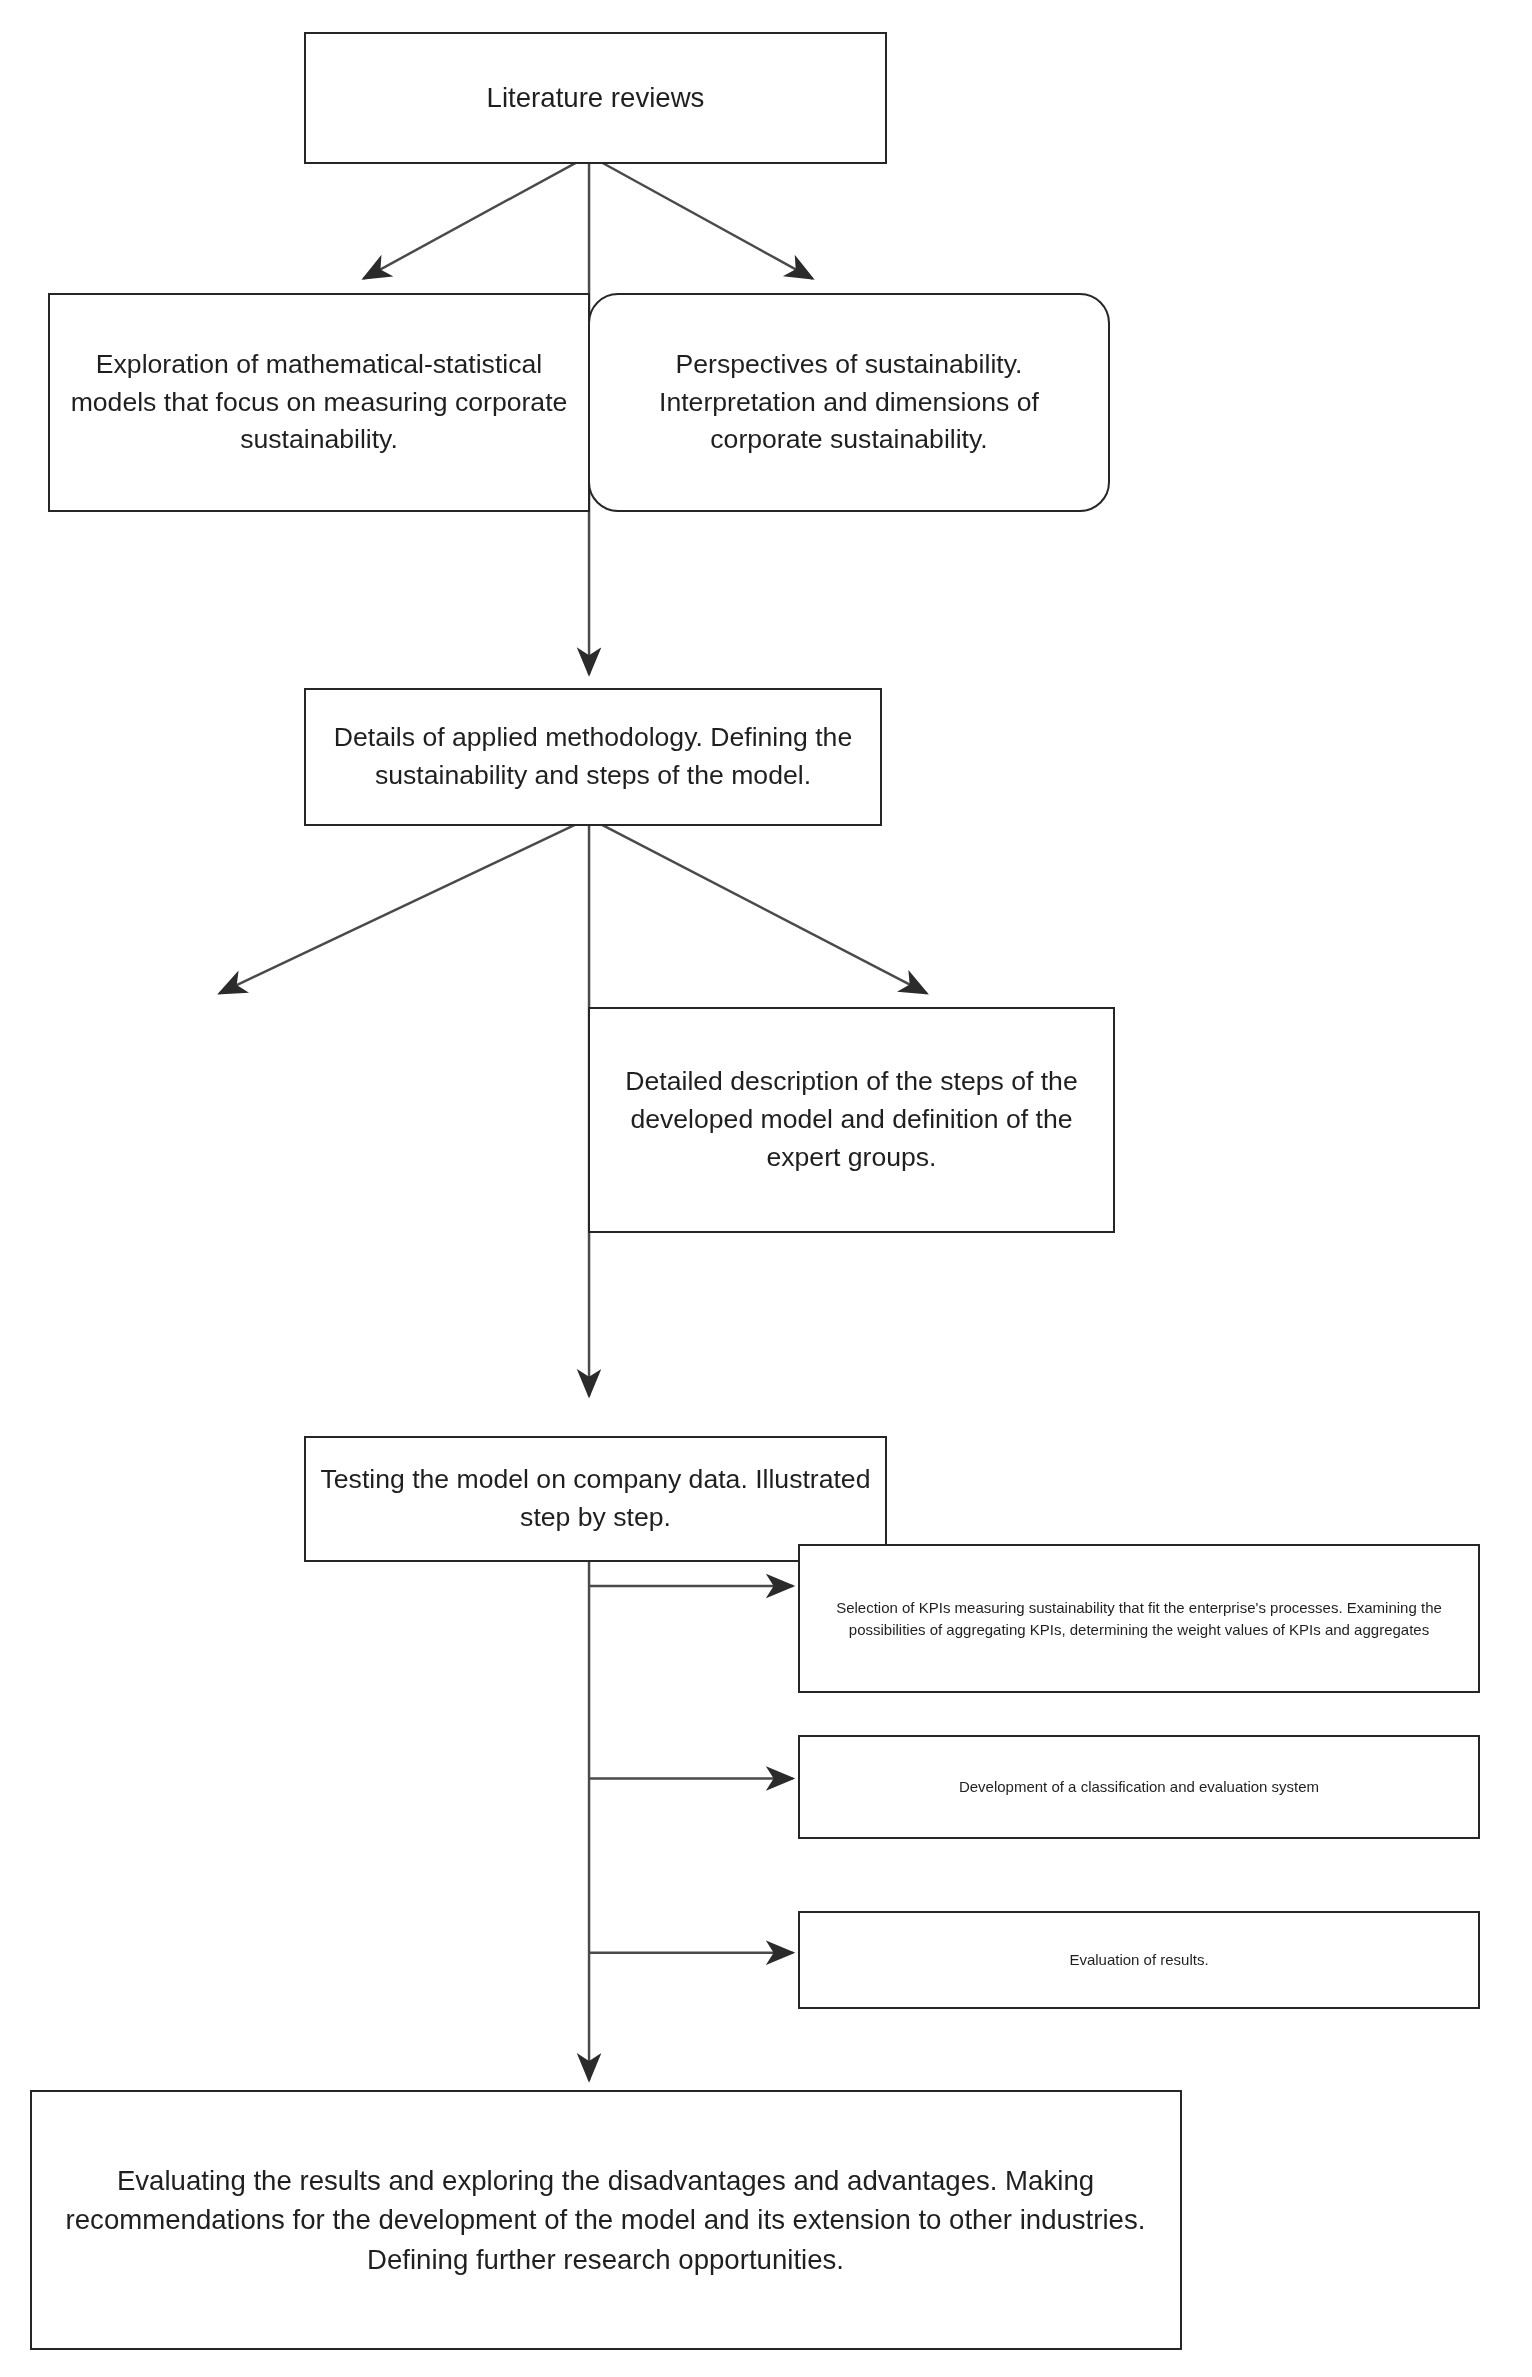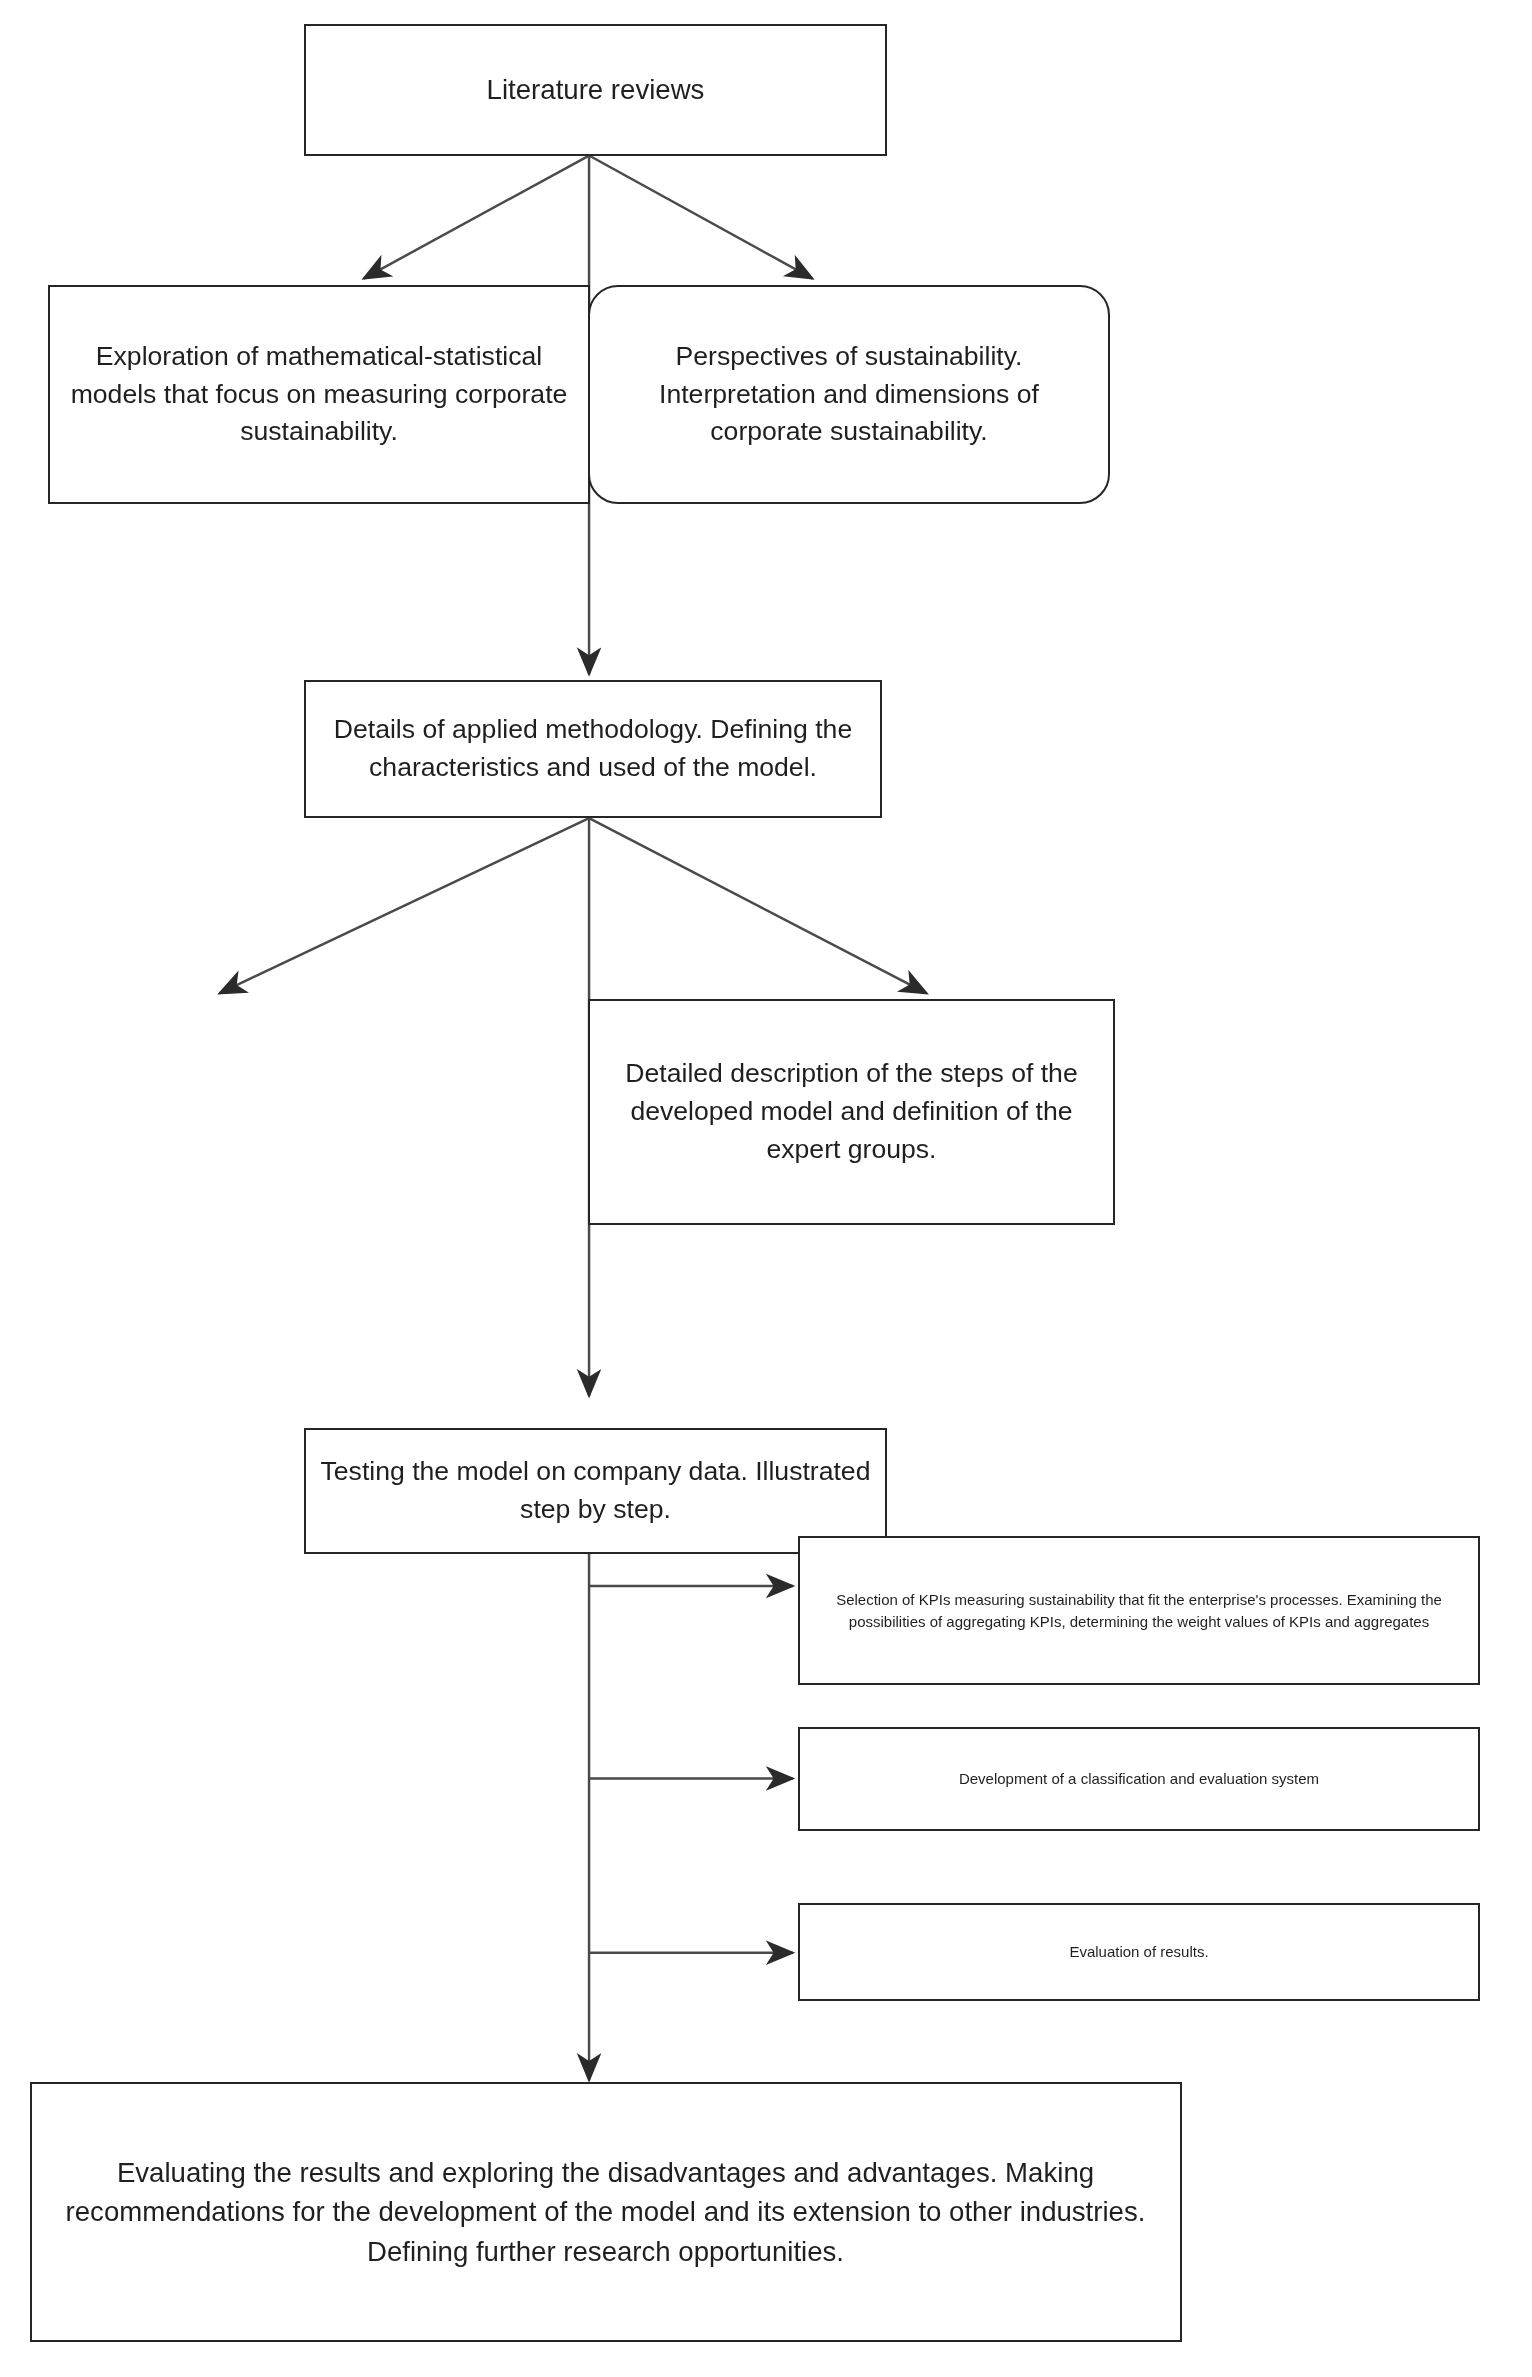--- a/index.html
+++ b/index.html
@@ -17,20 +17,21 @@
     box-sizing:border-box;
     border:2px solid #262626;
     background:#ffffff;
     display:flex;
     align-items:center;
     justify-content:center;
     text-align:center;
     line-height:1.42;
     color:#1f1f1f;
     padding:4.9px 12.8px;
+    margin-top:8px;
   }
   .node .txt{display:block;width:100%;}
   .lg{font-size:27.6px;}
   .md{font-size:26.6px;}
   .sm{font-size:15px;}
   .svg-layer{position:absolute;left:0;top:0;width:1533px;height:2377px;pointer-events:none;}
 </style>
 </head>
 <body>
 
@@ -66,21 +67,21 @@
 
   <div class="node md" style="left:48px;top:285px;width:542px;height:219px;">
     <span class="txt">Exploration of mathematical-statistical models that focus on measuring corporate sustainability.</span>
   </div>
 
   <div class="node md" style="left:588px;top:285px;width:522px;height:219px;border-radius:30px;">
     <span class="txt">Perspectives of sustainability. Interpretation and dimensions of corporate sustainability.</span>
   </div>
 
   <div class="node md" style="left:304px;top:680px;width:578px;height:138px;">
-    <span class="txt">Details of applied methodology. Defining the characteristics and used of the model.</span>
+    <span class="txt">Details of applied methodology. Defining the sustainability and steps of the model.</span>
   </div>
 
 
   <div class="node md" style="left:588px;top:999px;width:527px;height:226px;">
     <span class="txt">Detailed description of the steps of the developed model and definition of the expert groups.</span>
   </div>
 
   <div class="node md" style="left:304px;top:1428px;width:583px;height:126px;">
     <span class="txt">Testing the model on company data. Illustrated step by step.</span>
   </div>

